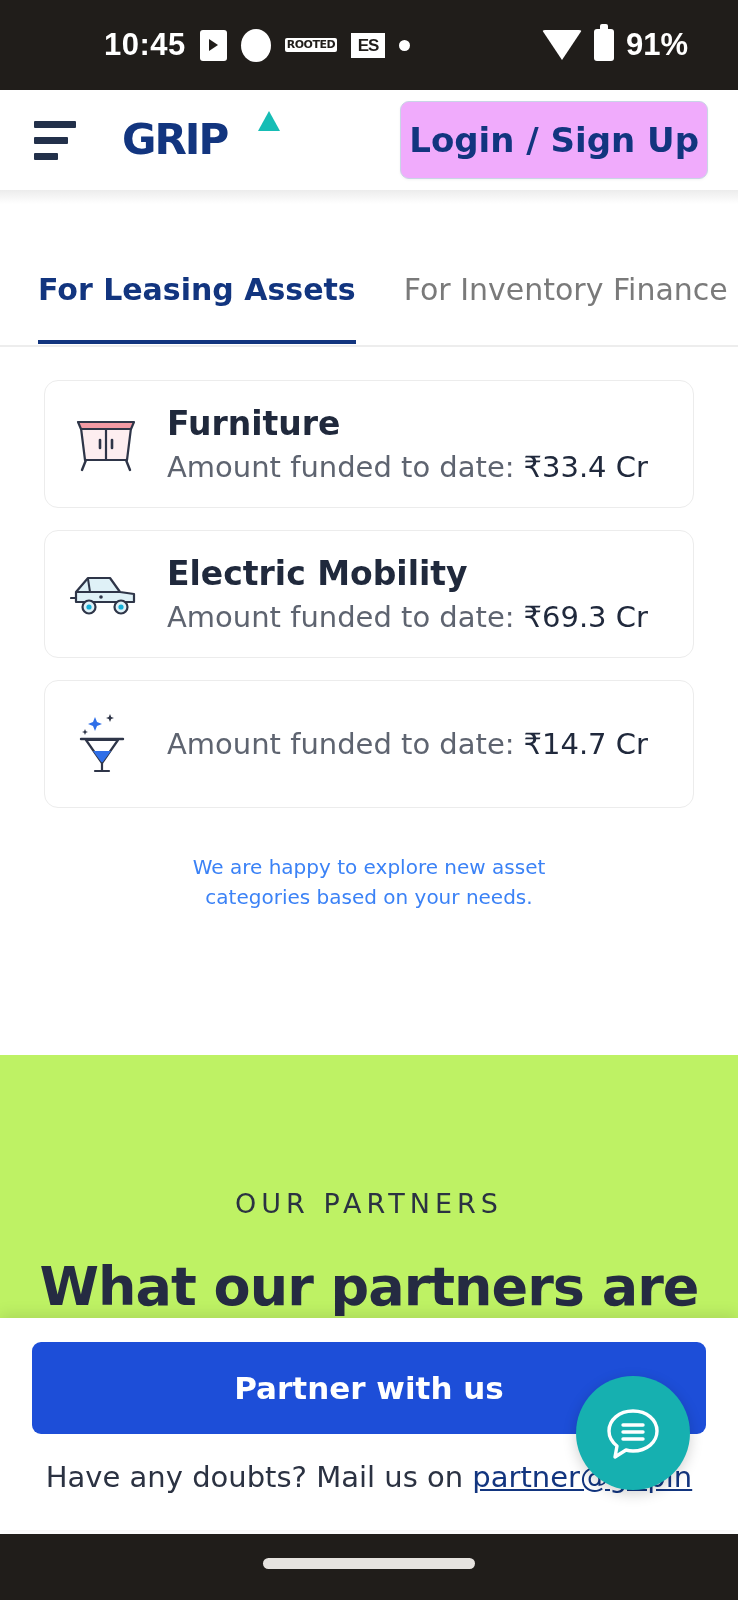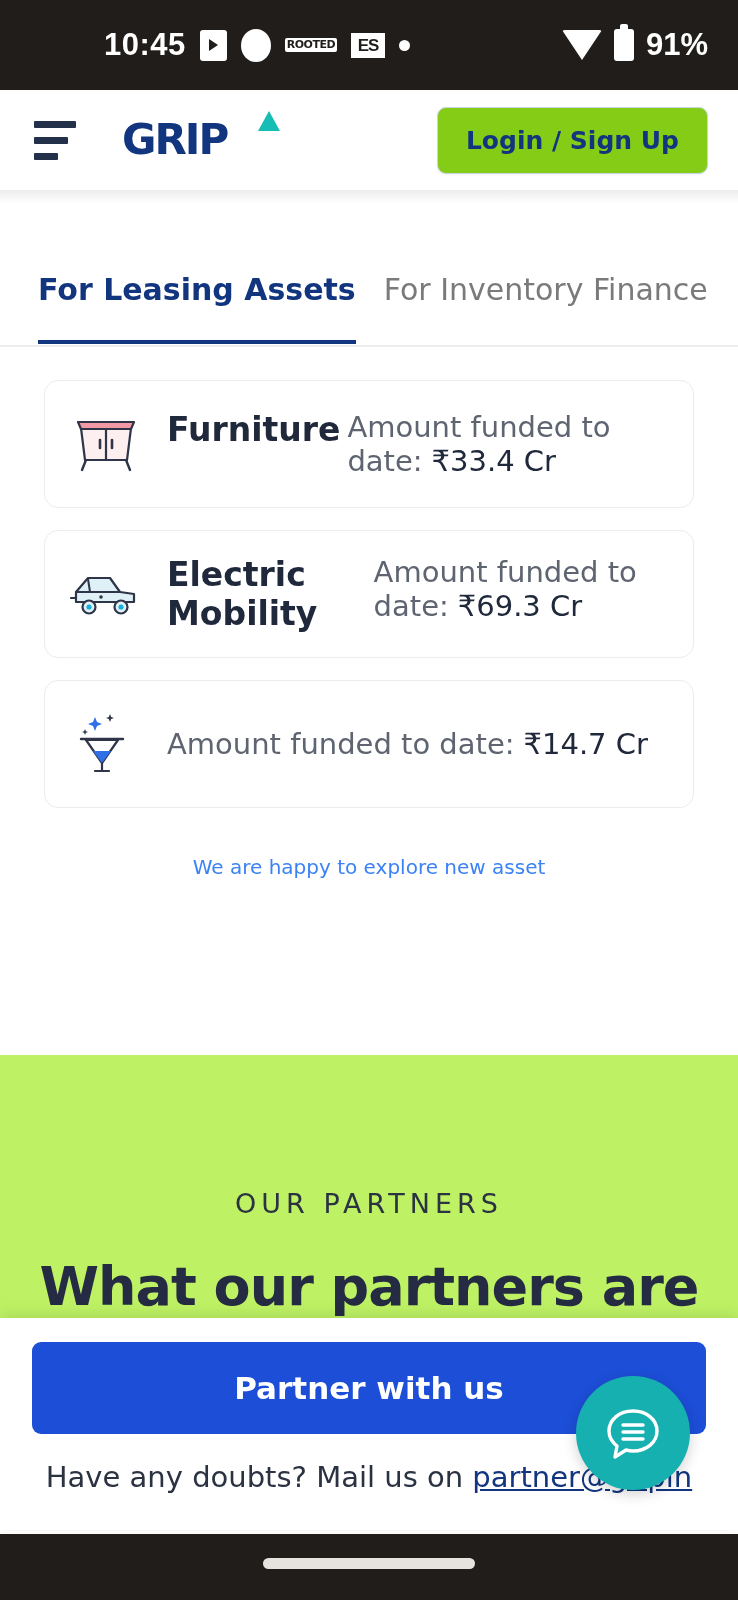--- a/index.html
+++ b/index.html
@@ -23,21 +23,21 @@
              display:flex; align-items:center; justify-content:center; }
   .ic-cast::after { content:""; width:0;height:0;
     border-left:9px solid #201d1a; border-top:6px solid transparent; border-bottom:6px solid transparent; }
   .ic-circle { width:30px; height:33px; background:#fff; border-radius:50%; }
   .ic-rooted { font-size:11px; font-weight:700; letter-spacing:-0.5px;
     background:#fff; color:#201d1a; padding:1px 2px; line-height:1.05; text-align:center;
     border-radius:2px; font-family:"DejaVu Sans", sans-serif; }
   .ic-es { width:34px; height:25px; background:#fff; color:#201d1a;
     font-size:17px; font-weight:900; line-height:25px; text-align:center; letter-spacing:-1px; }
   .ic-dot { width:11px; height:11px; background:#fff; border-radius:50%; }
-  .sb-right { margin-left:auto; margin-right:30px; display:flex; align-items:center; gap:12px; }
+  .sb-right { margin-left:auto; margin-right:50px; display:flex; align-items:center; gap:12px; }
   .ic-wifi { width:0;height:0; border-left:20px solid transparent; border-right:20px solid transparent;
     border-top:30px solid #fff; border-radius:3px; }
   .ic-batt { width:20px; height:32px; background:#fff; border-radius:3px; position:relative; }
   .ic-batt::before { content:""; position:absolute; top:-5px; left:6px; width:8px; height:5px;
     background:#fff; border-radius:2px 2px 0 0; }
   .sb-pct { font-size:31px; font-weight:700; }
 
   
   .appheader {
     position:absolute; top:90px; left:0; width:738px; height:100px;
@@ -49,49 +49,49 @@
   .hamburger span:nth-child(2){ width:34px; }
   .hamburger span:nth-child(3){ width:24px; }
   .logo { margin-left:46px; position:relative; }
   .logo-text { font-size:42px; font-weight:900; color:#12357f; letter-spacing:-2px;
     font-family:"DejaVu Sans", sans-serif; line-height:1; }
   .logo-arrow { position:absolute; top:-8px; left:136px;
     width:0;height:0; border-left:11px solid transparent; border-right:11px solid transparent;
     border-bottom:20px solid #16bdb5; }
   .login-btn {
     margin-left:auto; margin-right:30px;
-    padding:18px 28px; border:1.5px solid #c9d4e6; border-radius:9px;
-    background:#84cc16; color:#12357f; font-size:25px; font-weight:700;
+    padding:18px 8px; border:1.5px solid #c9d4e6; border-radius:9px;
+    background:#f0abfc; color:#12357f; font-size:34px; font-weight:700;
     font-family:"DejaVu Sans", sans-serif; cursor:pointer; white-space:nowrap;
     box-shadow:0 1px 3px rgba(0,0,0,0.05);
   }
   .header-shadow { position:absolute; top:190px; left:0; width:738px; height:14px;
     background:linear-gradient(#ececec, #ffffff); }
 
   
   .tabs {
     position:absolute; top:272px; left:0; width:738px; height:74px;
     display:flex; align-items:flex-start; overflow:hidden;
   }
   .tab { font-size:30px; color:#7a7a7a; white-space:nowrap;
          padding:0 0 22px 0; cursor:pointer; font-family:"DejaVu Sans", sans-serif; }
   .tab:nth-child(1){ margin-left:38px; }
-  .tab + .tab { margin-left:28px; }
+  .tab + .tab { margin-left:48px; }
   .tab.active { color:#12357f; font-weight:700; border-bottom:4px solid #12357f; padding-bottom:33px; }
   .tabs-rule { position:absolute; top:345px; left:0; width:738px; height:2px; background:#ededed; }
 
   
   .cards { position:absolute; top:380px; left:0; width:738px; }
   .card {
     margin:0 44px 22px 44px; height:128px;
     border:1.5px solid #ececec; border-radius:14px; background:#fff;
     display:flex; align-items:center; cursor:pointer;
   }
   .card-icon { width:122px; display:flex; align-items:center; justify-content:center; flex-shrink:0; }
-  .card-body { display:flex; flex-direction:row; justify-content:center; gap:7px; }
+  .card-body { display:flex; flex-direction:column; justify-content:center; gap:7px; }
   .card-title { font-size:33px; font-weight:700; color:#20293c; font-family:"DejaVu Sans", sans-serif; }
   .card-sub { font-size:29px; color:#5e6470; font-family:"DejaVu Sans", sans-serif; }
   .card-sub b { color:#20293c; font-weight:400; margin-left:9px; }
 
   .note { position:absolute; top:852px; left:0; width:738px; text-align:center;
           font-size:20px; line-height:1.5; color:#3b82f6; font-family:"DejaVu Sans", sans-serif; }
 
   
   .partners {
     position:absolute; top:1055px; left:0; width:738px; height:265px;
@@ -233,20 +233,21 @@
         <div class="card-sub">
           <span>Amount funded to date:</span><b>₹14.7 Cr</b>
         </div>
       </div>
     </div>
 
   </div>
 
   <div class="note">
     <div>We are happy to explore new asset</div>
+    <div>categories based on your needs.</div>
   </div>
 
   <div class="partners">
     <div class="partners-eyebrow">OUR PARTNERS</div>
     <div class="partners-title">What our partners are</div>
   </div>
 
   <div class="footer-cta">
     <div class="cta-btn">Partner with us</div>
     <div class="cta-note">

